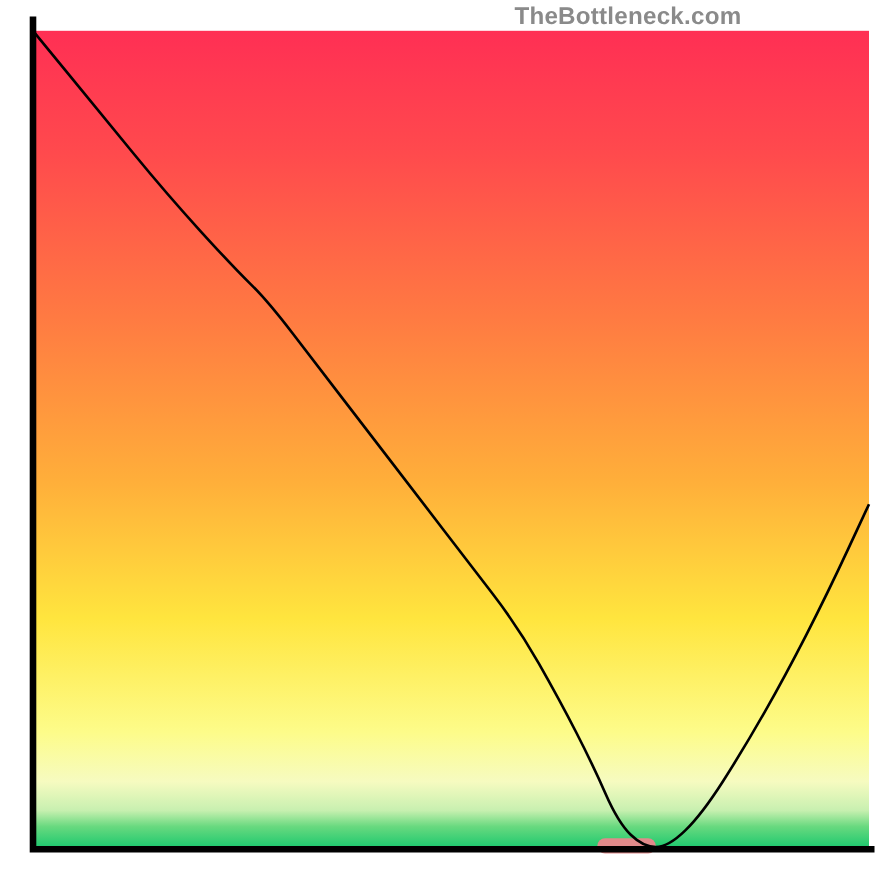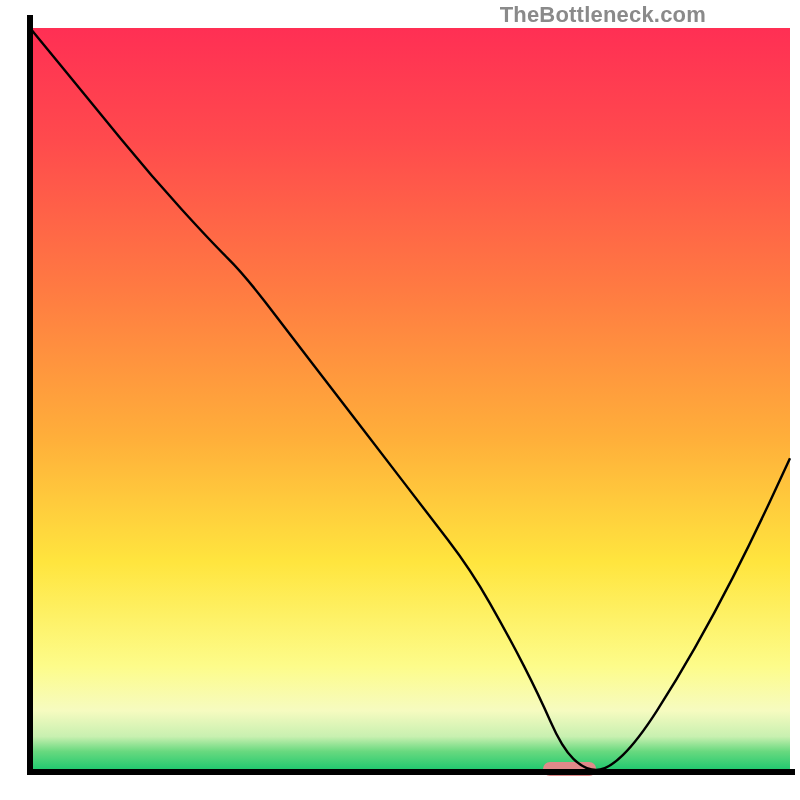--- a/index.html
+++ b/index.html
@@ -8,21 +8,20 @@
     width: 800px;
     height: 800px;
     background: #ffffff;
     font-family: Arial, Helvetica, sans-serif;
     overflow: hidden;
   }
   .canvas-wrap {
     position: relative;
     width: 684px;
     height: 800px;
-    padding-left: 32px;
   }
   svg {
     position: absolute;
     top: 0;
     left: 0;
   }
   .watermark {
     position: absolute;
     top: 2px;
     right: 10px;

